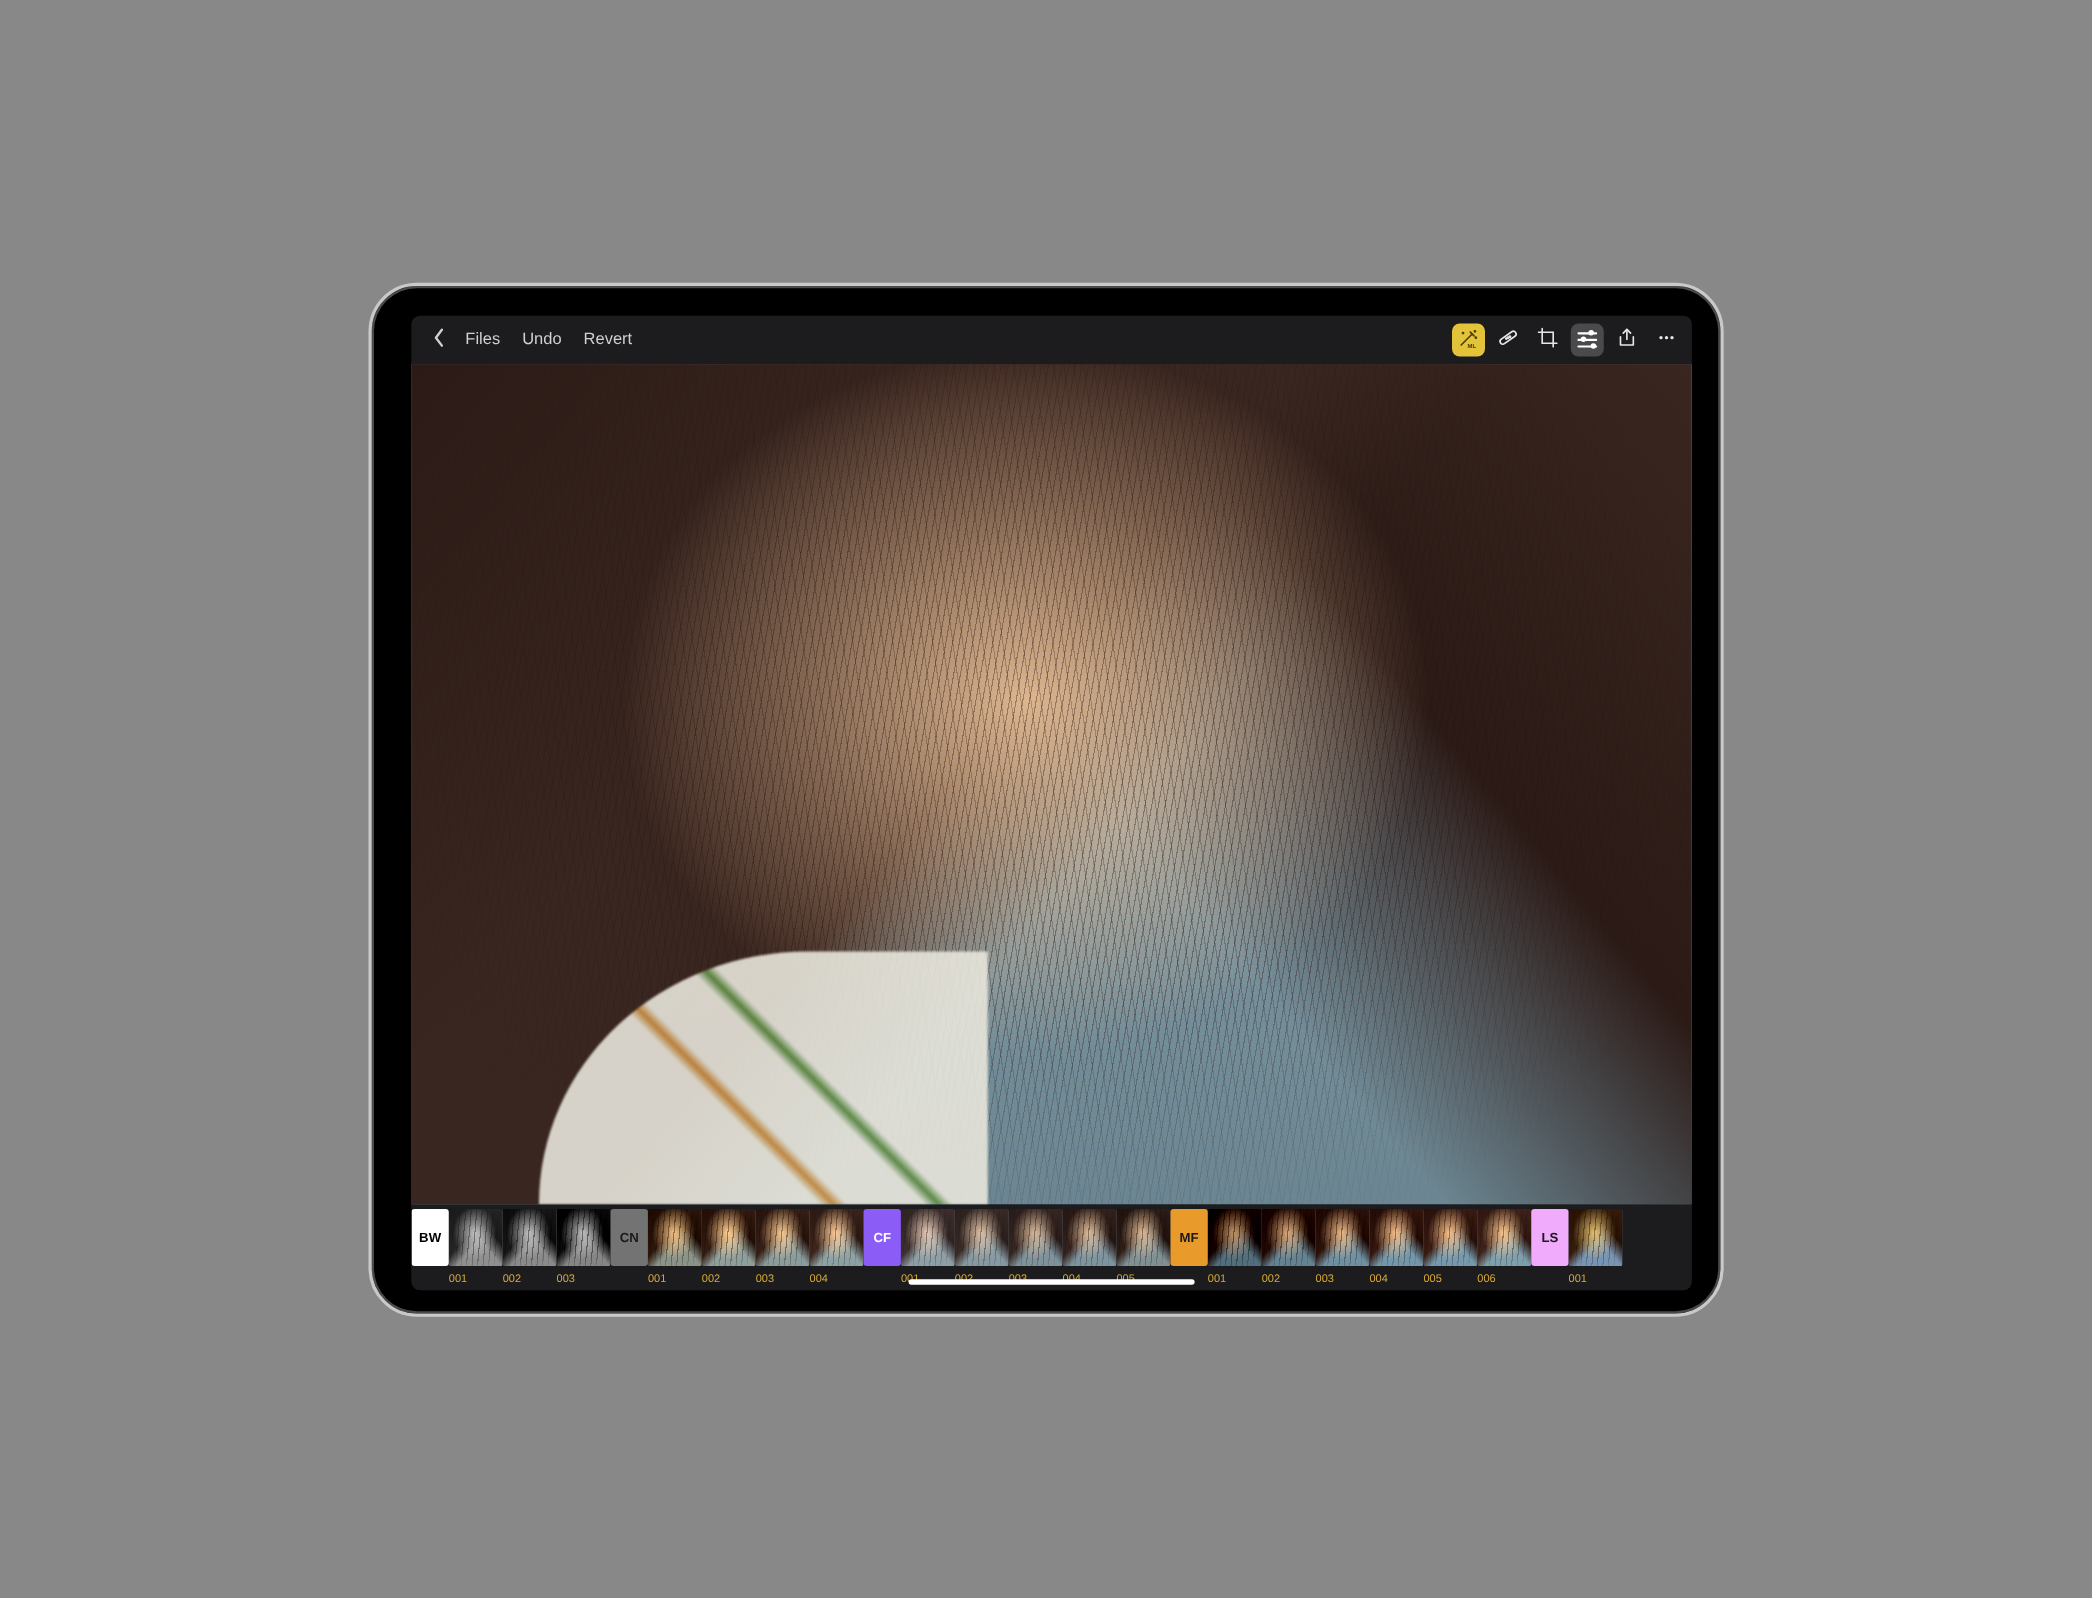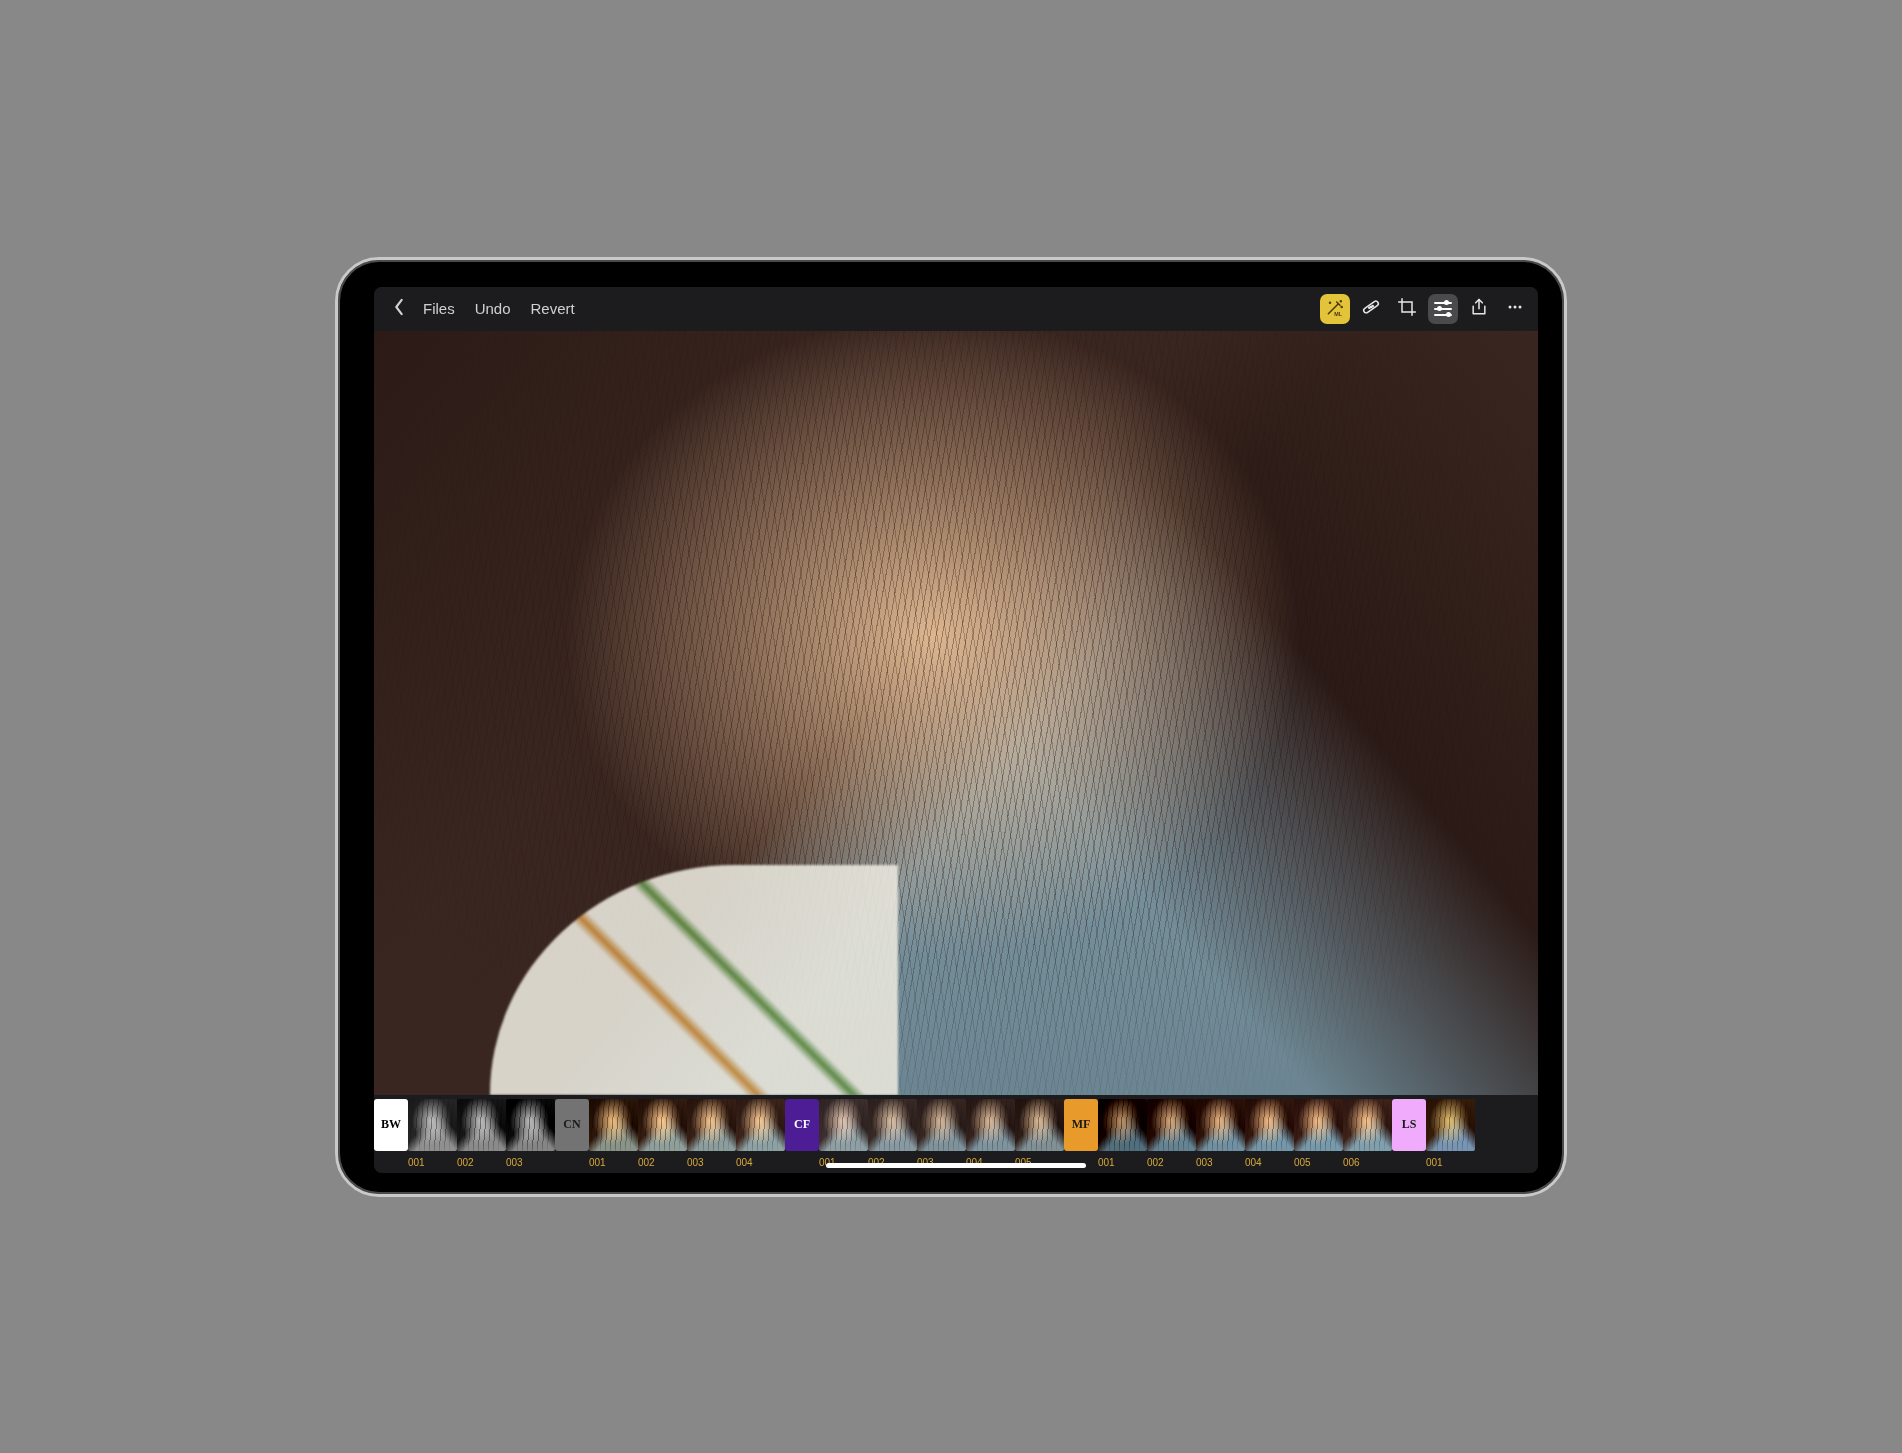--- a/index.html
+++ b/index.html
@@ -141,21 +141,20 @@
   
   .strip-wrap {
     height: 78px;
     background: #1c1c1e;
     padding: 2px 0 4px 0;
   }
   .strip {
     display: flex;
     height: 58px;
     overflow: hidden;
-    font-family: Liberation Serif, serif;
   }
   .group-chip {
     width: 34px;
     height: 52px;
     margin-top: 2px;
     border-radius: 3px;
     display: flex;
     align-items: center;
     justify-content: center;
     font-size: 12px;
@@ -315,21 +314,21 @@
           </div>
           <div class="thumb">
             <div class="thumb-inner" style="filter: sepia(0.3) saturate(1.3) contrast(1.15);"></div>
           </div>
           <div class="thumb">
             <div class="thumb-inner" style="filter: sepia(0.25) saturate(1.25) contrast(1.1);"></div>
           </div>
           <div class="thumb">
             <div class="thumb-inner" style="filter: sepia(0.2) saturate(1.2) contrast(1.05) brightness(1.05);"></div>
           </div>
-          <div class="group-chip" style="background: #4c1d95; color: rgb(255, 255, 255); text-align: center;">CF</div>
+          <div class="group-chip" style="background: #8b5cf6; color: rgb(255, 255, 255); text-align: center;">CF</div>
           <div class="thumb">
             <div class="thumb-inner" style="filter: saturate(0.6) brightness(1.1) contrast(0.95) hue-rotate(-8deg);"></div>
           </div>
           <div class="thumb">
             <div class="thumb-inner" style="filter: saturate(0.7) brightness(1.05) contrast(0.98);"></div>
           </div>
           <div class="thumb">
             <div class="thumb-inner" style="filter: saturate(0.8) brightness(1);"></div>
           </div>
           <div class="thumb">

